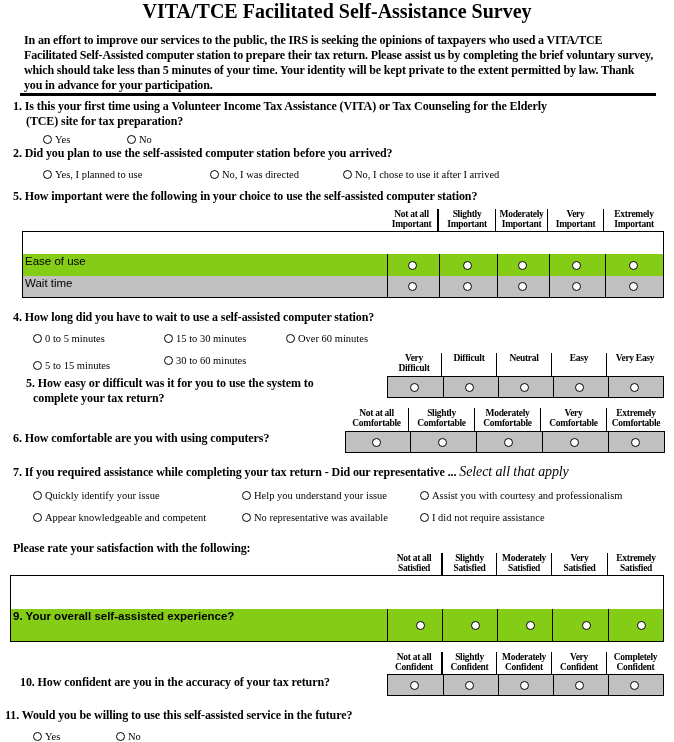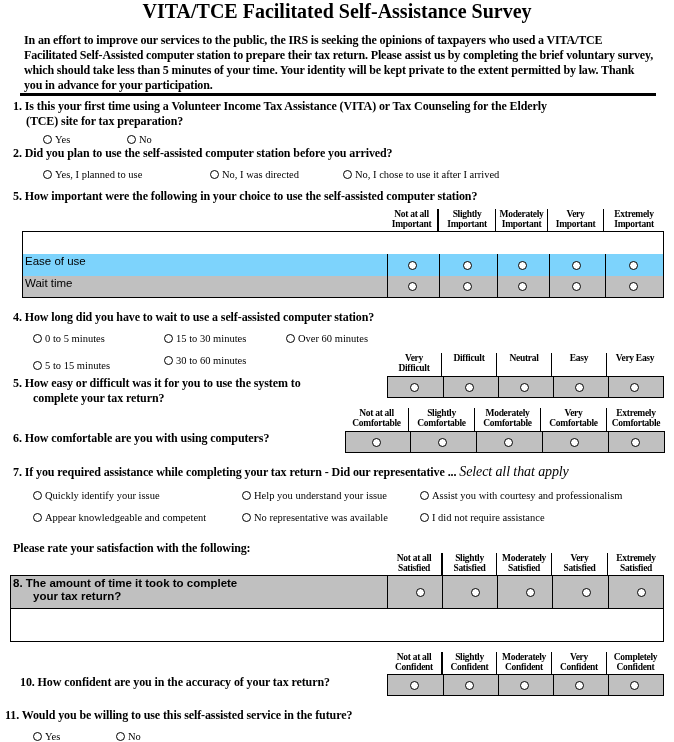--- a/index.html
+++ b/index.html
@@ -11,21 +11,21 @@
   .rule { left:20px; top:93px; width:636px; height:3px; background:#000; }
   .q { font-size:12px; font-weight:bold; line-height:15px; letter-spacing:-0.1px; }
   .opt { font-size:10.5px; line-height:13px; white-space:nowrap; display:flex; align-items:center; }
   .radio { display:inline-block; width:7px; height:7px; border:1.6px solid #000; border-radius:50%; background:#fff; margin-right:3px; box-sizing:content-box; }
   .hdr { font-size:9.5px; font-weight:bold; line-height:10px; text-align:center; letter-spacing:-0.3px; }
   .hdrcell { position:absolute; border-right:1px solid #000; box-sizing:border-box; }
   .hdrcell.last { border-right:none; }
   .grid { position:absolute; border:1px solid #000; box-sizing:border-box; }
   .row { position:absolute; left:0; box-sizing:border-box; }
   .gray { background:#c0c0c0; }
-  .white { background:#7dd3fc; }
+  .white { background:#84cc16; }
   .cell { position:absolute; top:0; bottom:0; border-left:1px solid #000; box-sizing:border-box; display:flex; align-items:center; justify-content:center; }
   .rowlabel { position:absolute; left:2px; top:1px; font-size:11.5px; }
   .rowlabel.bold { font-weight:bold; font-size:11.5px; line-height:13px; }
   .italic { font-style:italic; font-weight:normal; font-size:14px; }
 </style>
 </head>
 <body>
 
 <div class="abs title">VITA/TCE Facilitated Self-Assistance Survey</div>
 <div class="abs intro">In an effort to improve our services to the public, the IRS is seeking the opinions of taxpayers who used a VITA/TCE Facilitated Self-Assisted computer station to prepare their tax return. Please assist us by completing the brief voluntary survey, which should take less than 5 minutes of your time. Your identity will be kept private to the extent permitted by law. Thank you in advance for your participation.</div>
@@ -168,21 +168,21 @@
   <div class="cell" style="left:110px;width:55px;">
       <span class="radio"></span>
     </div>
   <div class="cell" style="left:165px;width:55px;">
       <span class="radio"></span>
     </div>
   <div class="cell" style="left:220px;width:55px;">
       <span class="radio"></span>
     </div>
 </div>
-<div class="abs q" style="left:13px;top:376px;">5.  How easy or difficult was it for you to use the system to</div>
+<div class="abs q" style="left:26px;top:376px;">5.  How easy or difficult was it for you to use the system to</div>
 <div class="abs q" style="left:33px;top:391px;">complete your tax return?</div>
 
 <div class="abs" style="left:345px;top:408px;width:320px;height:23px;">
   <div class="hdrcell hdr" style="left:0;width:64px;height:23px;">
       <div>Not at all</div>
       <div>Comfortable</div>
     </div>
   <div class="hdrcell hdr" style="left:64px;width:66px;height:23px;">
       <div>Slightly</div>
       <div>Comfortable</div>
@@ -262,23 +262,22 @@
   <div class="hdrcell hdr" style="left:165px;width:56px;height:22px;">
       <div>Very</div>
       <div>Satisfied</div>
     </div>
   <div class="hdrcell hdr last" style="left:221px;width:56px;height:22px;">
       <div>Extremely</div>
       <div>Satisfied</div>
     </div>
 </div>
 <div class="grid" style="left:10px;top:575px;width:654px;height:67px;">
-  <div class="row gray" style="top:0;width:652px;height:33px;border-bottom:1px solid #000;">
-    <span class="rowlabel bold">8.  The amount of time it took to complete</span>
-    <span class="rowlabel bold" style="top:14px;left:22px;">your tax return?</span>
+  <div class="row white" style="top:33px;width:652px;height:32px;">
+    <span class="rowlabel bold">9.  Your overall self-assisted experience?</span>
     <div class="cell" style="left:376px;width:55px;">
         <span class="radio" style="margin-left:14px"></span>
       </div>
     <div class="cell" style="left:431px;width:55px;">
         <span class="radio" style="margin-left:14px"></span>
       </div>
     <div class="cell" style="left:486px;width:55px;">
         <span class="radio" style="margin-left:14px"></span>
       </div>
     <div class="cell" style="left:541px;width:56px;">

